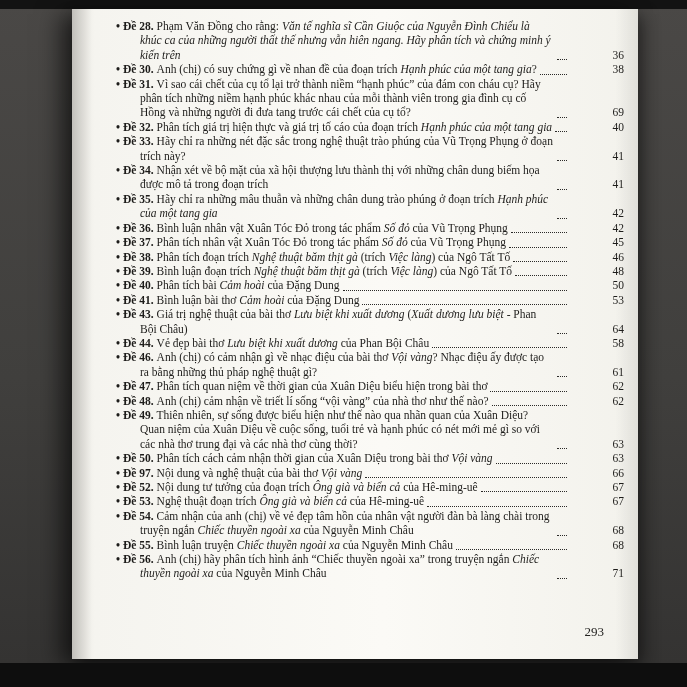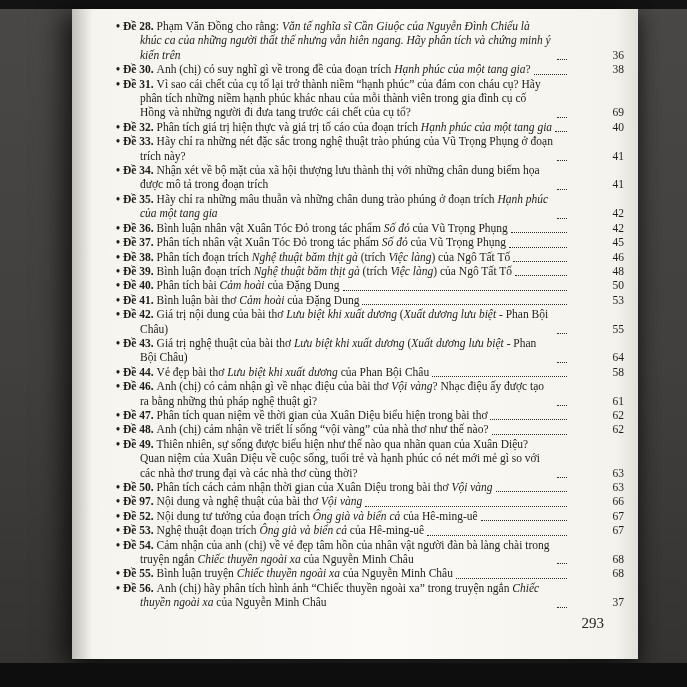--- a/index.html
+++ b/index.html
@@ -26,36 +26,36 @@
   .entry{display:flex;align-items:flex-end;}
   .content{flex:0 1 auto;padding-left:24px;text-indent:-24px;}
   .bullet{font-weight:bold;margin-right:3px;}
   .label{font-weight:bold;}
   .it{font-style:italic;}
   .leader{
     flex:1 1 10px;min-width:10px;margin:0 2px 2px 3px;
     border-bottom:1.5px dotted #2b2a28;
   }
   .pg{flex:none;margin-left:44px;}
-  .folio{position:absolute;right:34px;bottom:27px;font-size:15px;color:#232220;text-align:right;}
+  .folio{position:absolute;right:34px;bottom:19px;font-size:13px;color:#232220;text-align:right;}
 </style>
 </head>
 <body>
 
 <div class="top-bar"></div>
 
 <div class="page">
   <div class="toc">
       <div class="entry">
         <span class="content"><span class="bullet">•</span><span class="label">Đề 28. </span><span>Phạm Văn Đồng cho rằng: </span><span class="it">Văn tế nghĩa sĩ Cần Giuộc của Nguyễn Đình Chiểu là khúc ca của những người thất thế nhưng vẫn hiên ngang. Hãy phân tích và chứng minh ý kiến trên</span></span>
         <span class="leader"></span>
         <span class="pg">36</span>
       </div>
       <div class="entry">
-        <span class="content"><span class="bullet">•</span><span class="label">Đề 30. </span><span>Anh (chị) có suy nghĩ gì về trong đề của đoạn trích </span><span class="it">Hạnh phúc của một tang gia</span><span>?</span></span>
+        <span class="content"><span class="bullet">•</span><span class="label">Đề 30. </span><span>Anh (chị) có suy chứng gì về nhan đề của đoạn trích </span><span class="it">Hạnh phúc của một tang gia</span><span>?</span></span>
         <span class="leader"></span>
         <span class="pg">38</span>
       </div>
       <div class="entry">
         <span class="content"><span class="bullet">•</span><span class="label">Đề 31. </span><span>Vì sao cái chết của cụ tổ lại trở thành niềm “hạnh phúc” của đám con cháu cụ? Hãy phân tích những niềm hạnh phúc khác nhau của mỗi thành viên trong gia đình cụ cố Hồng và những người đi đưa tang trước cái chết của cụ tổ?</span></span>
         <span class="leader"></span>
         <span class="pg">69</span>
       </div>
       <div class="entry">
         <span class="content"><span class="bullet">•</span><span class="label">Đề 32. </span><span>Phân tích giá trị hiện thực và giá trị tố cáo của đoạn trích </span><span class="it">Hạnh phúc của một tang gia</span></span>
@@ -99,25 +99,20 @@
       </div>
       <div class="entry">
         <span class="content"><span class="bullet">•</span><span class="label">Đề 40. </span><span>Phân tích bài </span><span class="it">Cảm hoài</span><span> của Đặng Dung</span></span>
         <span class="leader"></span>
         <span class="pg">50</span>
       </div>
       <div class="entry">
         <span class="content"><span class="bullet">•</span><span class="label">Đề 41. </span><span>Bình luận bài thơ </span><span class="it">Cảm hoài</span><span> của Đặng Dung</span></span>
         <span class="leader"></span>
         <span class="pg">53</span>
-      </div>
-      <div class="entry">
-        <span class="content"><span class="bullet">•</span><span class="label">Đề 42. </span><span>Giá trị nội dung của bài thơ </span><span class="it">Lưu biệt khi xuất dương</span><span> (</span><span class="it">Xuất dương lưu biệt</span><span> - Phan Bội Châu)</span></span>
-        <span class="leader"></span>
-        <span class="pg">55</span>
       </div>
       <div class="entry">
         <span class="content"><span class="bullet">•</span><span class="label">Đề 43. </span><span>Giá trị nghệ thuật của bài thơ </span><span class="it">Lưu biệt khi xuất dương</span><span> (</span><span class="it">Xuất dương lưu biệt</span><span> - Phan Bội Châu)</span></span>
         <span class="leader"></span>
         <span class="pg">64</span>
       </div>
       <div class="entry">
         <span class="content"><span class="bullet">•</span><span class="label">Đề 44. </span><span>Vẻ đẹp bài thơ </span><span class="it">Lưu biệt khi xuất dương</span><span> của Phan Bội Châu</span></span>
         <span class="leader"></span>
         <span class="pg">58</span>
@@ -168,19 +163,19 @@
         <span class="pg">68</span>
       </div>
       <div class="entry">
         <span class="content"><span class="bullet">•</span><span class="label">Đề 55. </span><span>Bình luận truyện </span><span class="it">Chiếc thuyền ngoài xa</span><span> của Nguyễn Minh Châu</span></span>
         <span class="leader"></span>
         <span class="pg">68</span>
       </div>
       <div class="entry">
         <span class="content"><span class="bullet">•</span><span class="label">Đề 56. </span><span>Anh (chị) hãy phân tích hình ảnh “Chiếc thuyền ngoài xa” trong truyện ngắn </span><span class="it">Chiếc thuyền ngoài xa</span><span> của Nguyễn Minh Châu</span></span>
         <span class="leader"></span>
-        <span class="pg">37</span>
+        <span class="pg">71</span>
       </div>
     </div>
   <div class="folio">293</div>
 </div>
 
 <div class="bottom-bar"></div>
 
 </body></html>

